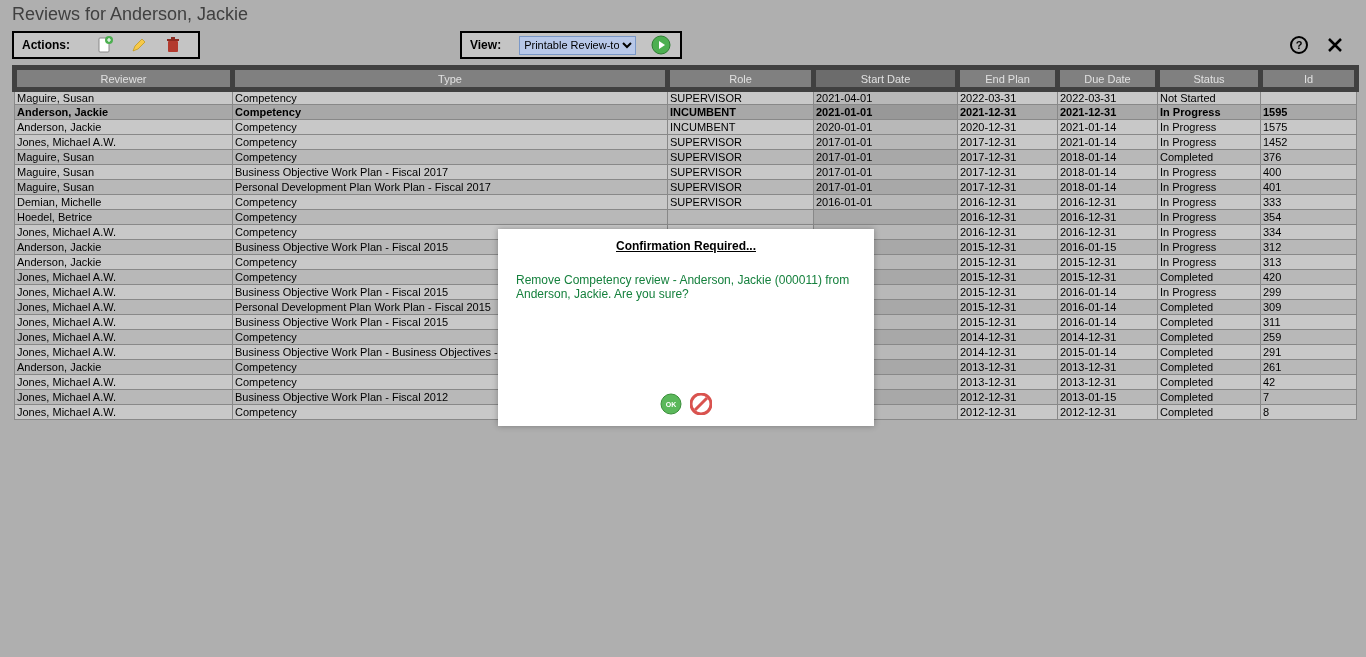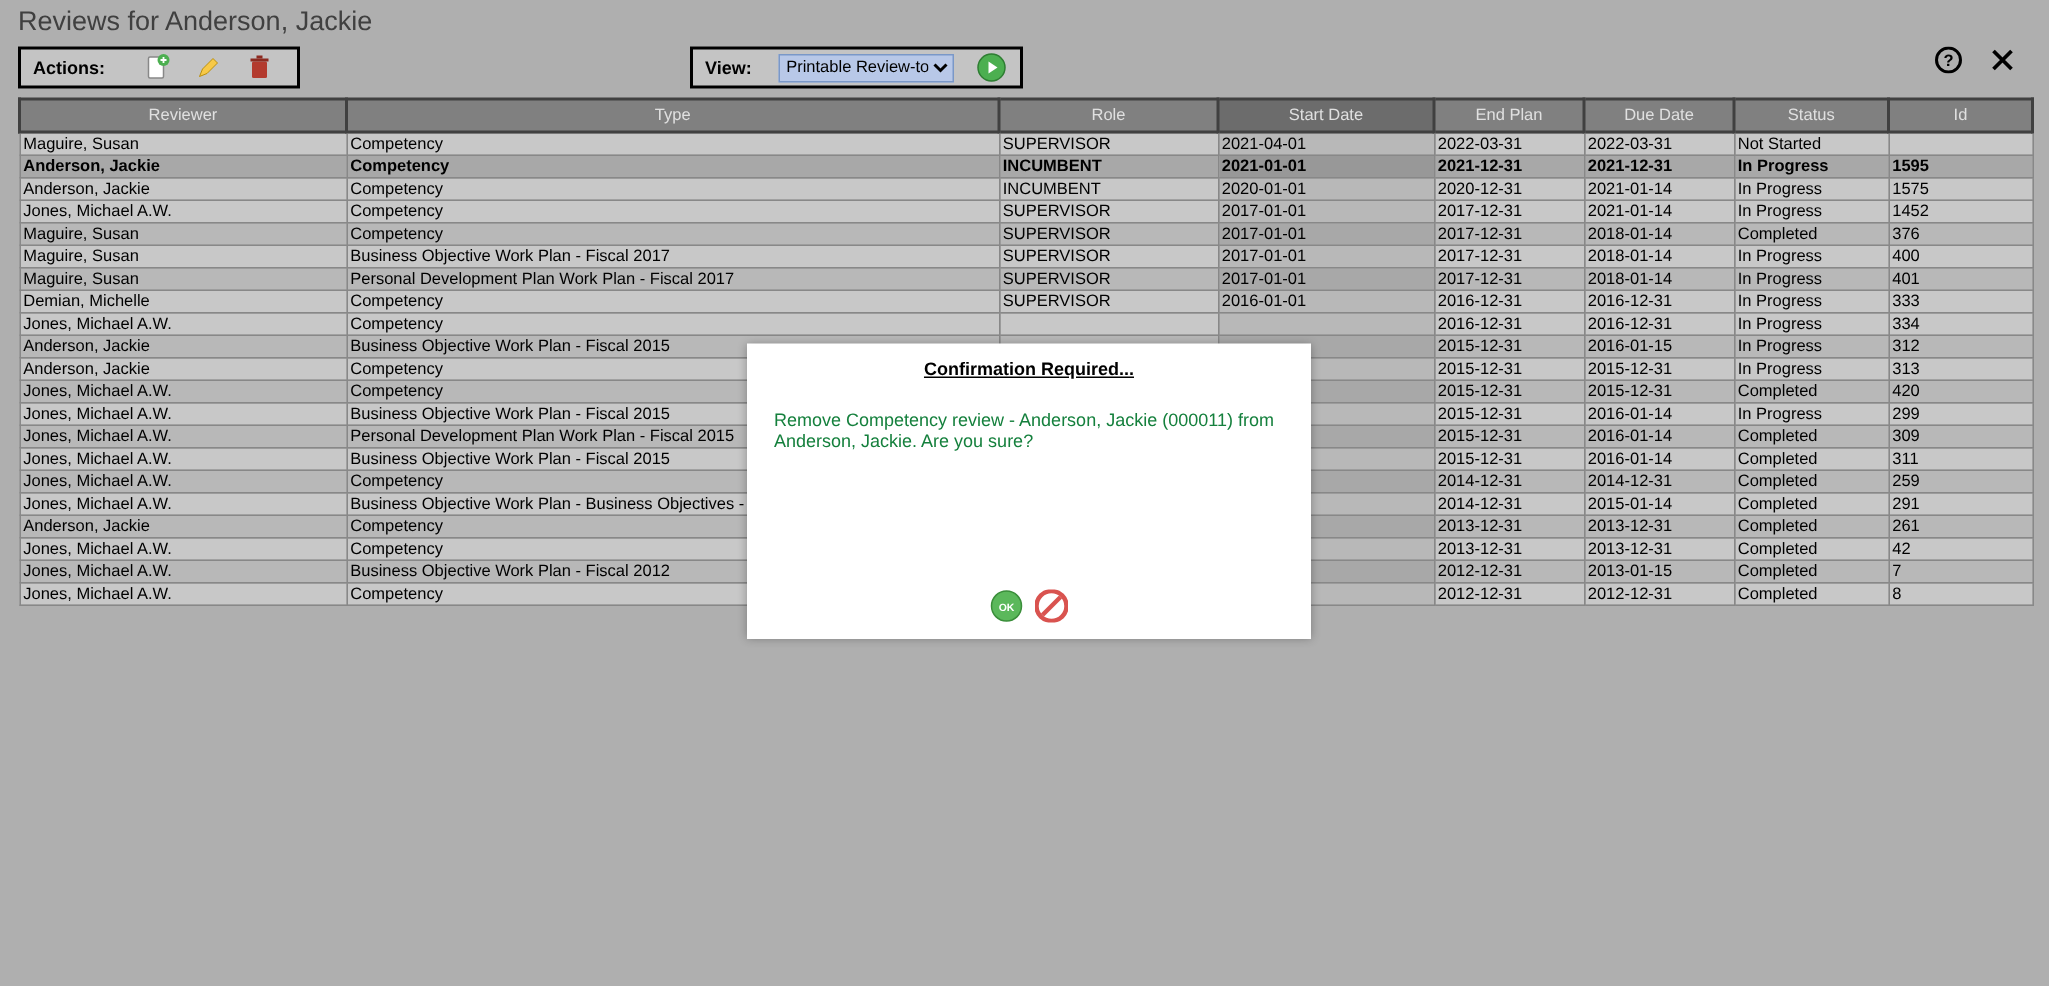--- a/index.html
+++ b/index.html
@@ -15,21 +15,21 @@
     overflow: hidden;
   }
   .page-title {
     font-size: 18px;
     font-weight: normal;
     padding: 4px 12px 6px 12px;
     color: #404040;
   }
   .toolbar-row {
     display: flex;
-    align-items: flex-start;
+    align-items: flex-end;
     padding: 0 12px 6px 12px;
   }
   .panel {
     border: 2px solid #000;
     background: #C4C4C4;
     display: flex;
     align-items: center;
     padding: 2px 8px;
     height: 28px;
   }
@@ -77,21 +77,21 @@
     border-collapse: collapse;
     table-layout: fixed;
   }
   table.reviews th {
     background: #808080;
     color: #E0E0E0;
     font-weight: normal;
     text-align: center;
     font-size: 11px;
     height: 22px;
-    border: 2px solid #404040;
+    border: 5px solid #404040;
     cursor: pointer;
   }
   table.reviews th.sort-col { background: #6C6C6C; text-align: center; }
   table.reviews td {
     height: 15px;
     border: 1px solid #888;
     padding: 0 2px;
     white-space: nowrap;
     overflow: hidden;
     text-overflow: ellipsis;
@@ -293,20 +293,30 @@
       <tr class="odd">
         <td>Demian, Michelle</td>
         <td>Competency</td>
         <td>SUPERVISOR</td>
         <td class="sortcol odd">2016-01-01</td>
         <td>2016-12-31</td>
         <td>2016-12-31</td>
         <td>In Progress</td>
         <td>333</td>
       </tr>
+      <tr class="even">
+        <td>Hoedel, Betrice</td>
+        <td>Competency</td>
+        <td></td>
+        <td class="sortcol even"></td>
+        <td>2016-12-31</td>
+        <td>2016-12-31</td>
+        <td>In Progress</td>
+        <td>354</td>
+      </tr>
       <tr class="odd">
         <td>Jones, Michael A.W.</td>
         <td>Competency</td>
         <td></td>
         <td class="sortcol odd"></td>
         <td>2016-12-31</td>
         <td>2016-12-31</td>
         <td>In Progress</td>
         <td>334</td>
       </tr>

